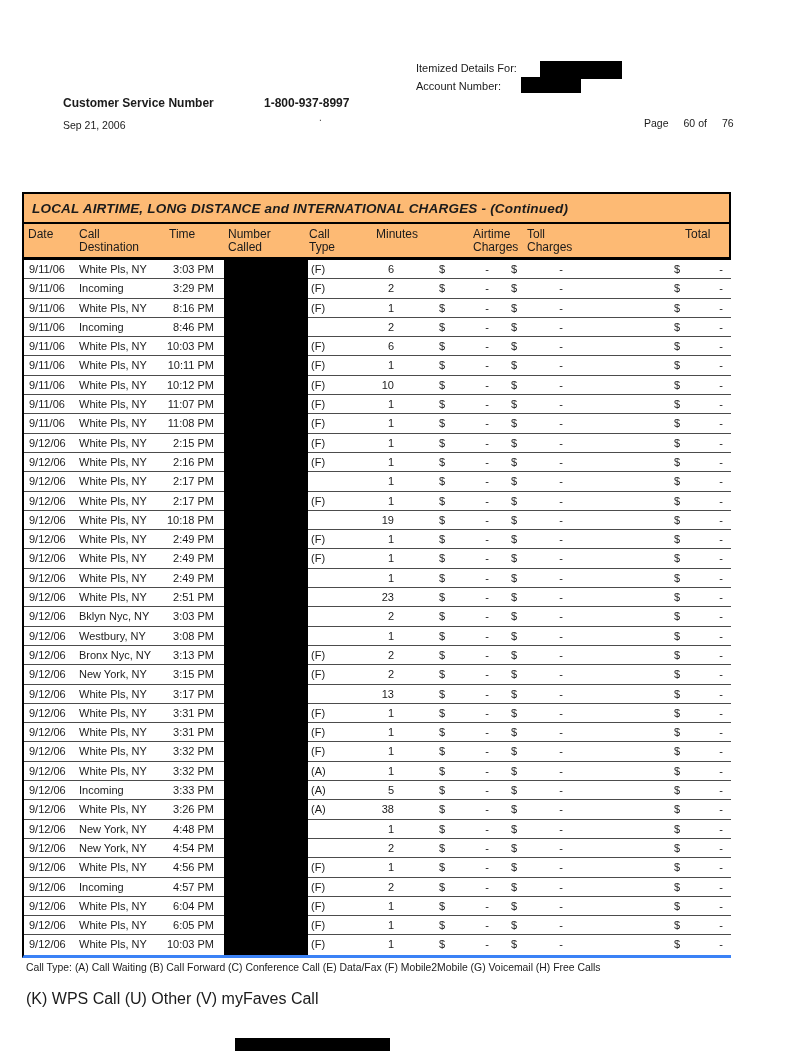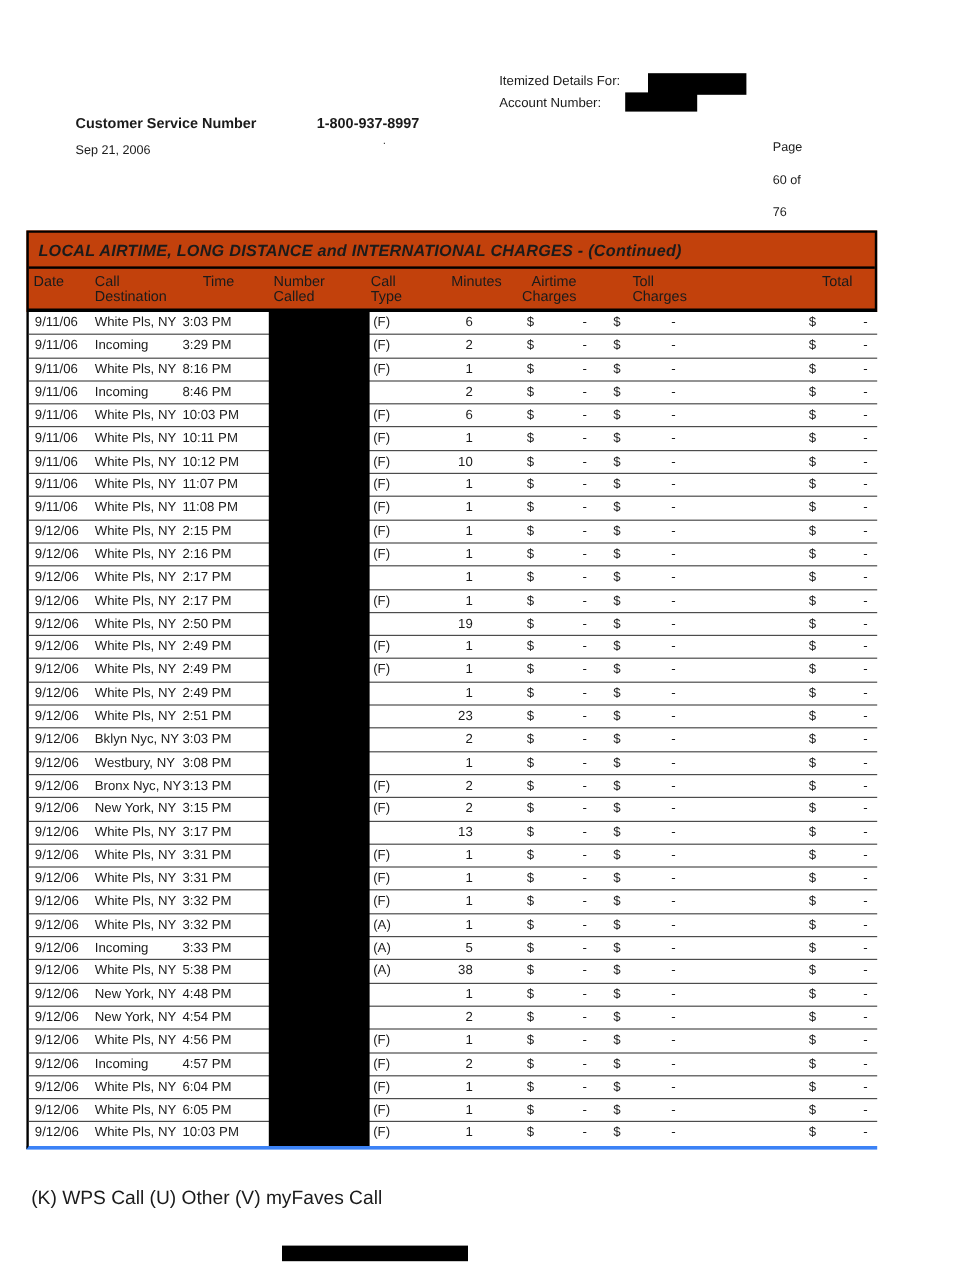--- a/index.html
+++ b/index.html
@@ -9,35 +9,35 @@
   }
   
   .itemized-block{position:absolute;left:416px;top:59px;font-size:11px;line-height:18px;}
   .redact{position:absolute;background:#000;}
   .redact-acct-1{left:540px;top:61px;width:82px;height:18px;}
   .redact-acct-2{left:521px;top:77px;width:60px;height:16px;}
   .cs-label{position:absolute;left:63px;top:96px;font-size:12px;font-weight:bold;}
   .cs-number{position:absolute;left:264px;top:96px;font-size:12px;font-weight:bold;}
   .dot-artifact{position:absolute;left:319px;top:112px;font-size:10px;color:#444;}
   .bill-date{position:absolute;left:63px;top:119px;font-size:10.5px;}
-  .page-indicator{position:absolute;left:644px;top:117px;font-size:10.5px;display:flex;gap:15px;flex-direction:column;}
+  .page-indicator{position:absolute;left:644px;top:117px;font-size:10.5px;display:flex;gap:15px;}
   
   .charges-table{position:absolute;left:22px;top:192px;width:709px;}
-  .table-headbox{border:2px solid #000;border-bottom:3px solid #000;background:#c2410c;}
+  .table-headbox{border:2px solid #000;border-bottom:3px solid #000;background:#fdba74;}
   .table-title{
     font-size:13.5px;font-weight:bold;font-style:italic;letter-spacing:.2px;
     padding:7px 8px 6px 8px;border-bottom:2px solid #000;white-space:nowrap;
   }
   .header-row{position:relative;height:33px;font-weight:normal;font-size:12px;line-height:13px;}
   .hcell{position:absolute;top:4px;white-space:nowrap;}
   .table-body{position:relative;border-left:2px solid #000;border-bottom:3px solid #3b82f6;}
   .trow{position:relative;height:19.3px;border-bottom:1px solid #4c4c4c;box-sizing:border-box;font-size:11px;white-space:nowrap;}
   .c-date{position:absolute;left:5px;top:3px;}
   .c-dest{position:absolute;left:55px;top:3px;}
-  .c-time{position:absolute;left:128px;top:3px;width:62px;text-align:left;}
+  .c-time{position:absolute;left:128px;top:3px;width:62px;text-align:right;}
   .c-type{position:absolute;left:287px;top:3px;}
   .c-min{position:absolute;left:322px;top:3px;width:48px;text-align:right;}
   .c-money{position:absolute;top:3px;display:flex;justify-content:space-between;}
   .c-air{left:415px;width:50px;}
   .c-toll{left:487px;width:52px;}
   .c-total{left:650px;width:49px;}
   .redaction-col{position:absolute;left:200px;top:0;width:84px;height:100%;background:#000;z-index:2;}
   
   .legend-1{position:absolute;left:26px;top:962px;font-size:10.4px;white-space:nowrap;}
   .legend-2{position:absolute;left:26px;top:990px;font-size:16px;white-space:nowrap;}
@@ -84,21 +84,21 @@
             <div>Number</div>
             <div>Called</div>
           </div>
           <div class="hcell" style="left: 285px;">
             <div>Call</div>
             <div>Type</div>
           </div>
           <div class="hcell" style="left: 352px;">
             <div>Minutes</div>
           </div>
-          <div class="hcell" style="left: 411px; text-align: right;">
+          <div class="hcell" style="left: 449px;">
             <div>Airtime</div>
             <div>Charges</div>
           </div>
           <div class="hcell" style="left: 503px;">
             <div>Toll</div>
             <div>Charges</div>
           </div>
           <div class="hcell" style="left: 661px;">
             <div>Total</div>
           </div>
@@ -347,21 +347,21 @@
             <span>-</span>
           </span>
           <span class="c-money c-total">
             <span>$</span>
             <span>-</span>
           </span>
         </div>
         <div class="trow">
           <span class="c-date">9/12/06</span>
           <span class="c-dest">White Pls, NY</span>
-          <span class="c-time">2:50 PM</span>
+          <span class="c-time">10:18 PM</span>
           <span class="c-min">19</span>
           <span class="c-money c-air">
             <span>$</span>
             <span>-</span>
           </span>
           <span class="c-money c-toll">
             <span>$</span>
             <span>-</span>
           </span>
           <span class="c-money c-total">
@@ -626,21 +626,21 @@
             <span>-</span>
           </span>
           <span class="c-money c-total">
             <span>$</span>
             <span>-</span>
           </span>
         </div>
         <div class="trow">
           <span class="c-date">9/12/06</span>
           <span class="c-dest">White Pls, NY</span>
-          <span class="c-time">5:38 PM</span>
+          <span class="c-time">3:26 PM</span>
           <span class="c-type">(A)</span>
           <span class="c-min">38</span>
           <span class="c-money c-air">
             <span>$</span>
             <span>-</span>
           </span>
           <span class="c-money c-toll">
             <span>$</span>
             <span>-</span>
           </span>
@@ -776,17 +776,18 @@
             <span>-</span>
           </span>
           <span class="c-money c-total">
             <span>$</span>
             <span>-</span>
           </span>
         </div>
       </div>
   </div>
 
+  <div class="legend-1">Call Type: (A) Call Waiting (B) Call Forward (C) Conference Call (E) Data/Fax (F) Mobile2Mobile (G) Voicemail (H) Free Calls</div>
   <div class="legend-2">(K) WPS Call (U) Other (V) myFaves Call</div>
 
   <div class="bottom-redaction"></div>
 
 </div>
 
 </body></html>

